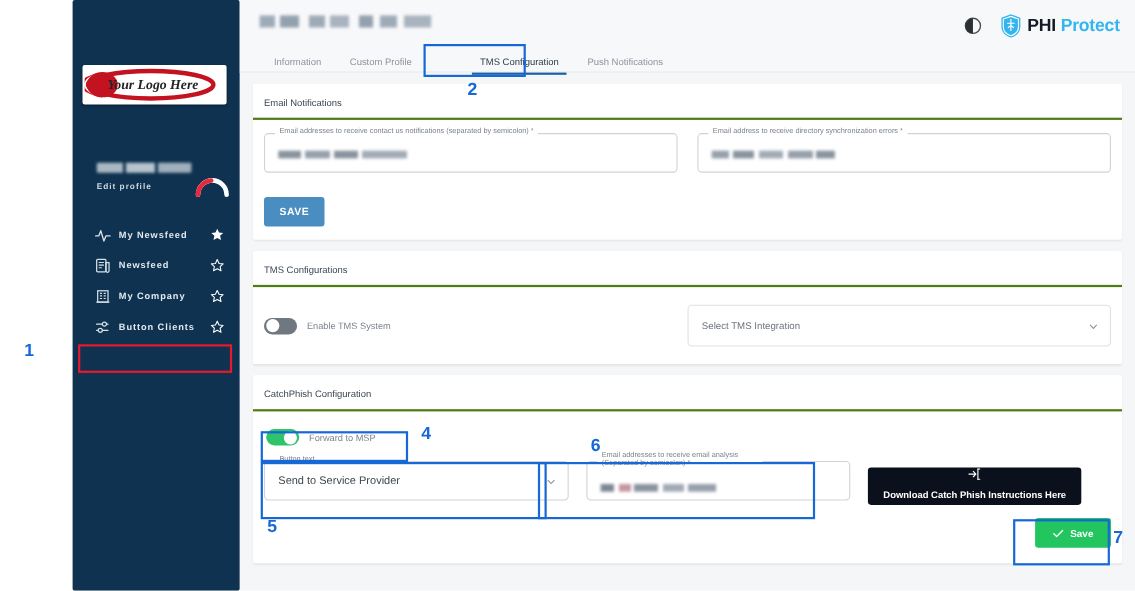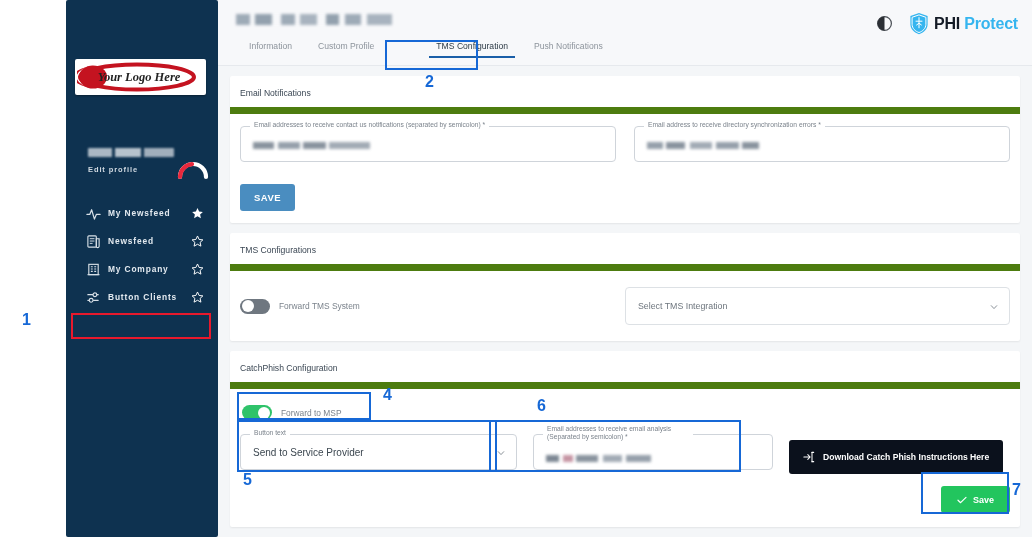--- a/index.html
+++ b/index.html
@@ -59,21 +59,21 @@
     border-bottom: 1px solid #e6e9ed;
   }
   .page-title-blur {
     position: absolute; left: 18px; top: 14px; width: 156px; height: 11px;
     background: linear-gradient(90deg,#9aa7b4 0 9%, #f7f8fa 9% 12%, #8e9daa 12% 23%,
                  #f7f8fa 23% 29%, #9aa7b4 29% 38%, #f7f8fa 38% 41%, #a4b0bc 41% 52%,
                  #f7f8fa 52% 58%, #8e9daa 58% 66%, #f7f8fa 66% 70%, #9aa7b4 70% 80%,
                  #f7f8fa 80% 84%, #a4b0bc 84% 100%);
     filter: blur(1.6px); opacity: .95;
   }
-  .tabs { position: absolute; left: 18px; top: 36px; display: flex; align-items: flex-end; }
+  .tabs { position: absolute; left: 18px; top: 46px; display: flex; align-items: flex-end; }
   .tab {
     font-size: 8.6px; color: #8d949c; padding: 5px 13px 7px 13px;
     white-space: nowrap; position: relative;
   }
   .tab.active { color: #2d3b46; font-weight: 400; margin-left: 36px; }
   .tab.active::after {
     content: ""; position: absolute; left: 6px; right: 6px; bottom: 0; height: 2px;
     background: #1a5fa8;
   }
   .hdr-right { position: absolute; right: 14px; top: 12px; display: flex; align-items: center; gap: 16px; }
@@ -84,21 +84,21 @@
   .brand-txt .a { color: #141b26; }
   .brand-txt .b { color: #35b5ef; }
 
   
   .card {
     background: #ffffff; margin: 0 12px 10px 12px;
     border-radius: 2px; box-shadow: 0 1px 2px rgba(0,0,0,.07);
   }
   .card-title {
     font-size: 8.6px; color: #3b4754; font-weight: 400;
-    padding: 12px 10px 9px 10px; border-bottom: 7px solid #4d7c0f;
+    padding: 12px 10px 9px 10px; border-bottom: 2px solid #4d7c0f;
   }
   .card-body { padding: 12px 10px 12px 10px; }
 
   
   .field { position: relative; border: 1px solid #cfd4da; border-radius: 4px; height: 36px; }
   .field-legend {
     position: absolute; top: -6px; left: 9px; background: #ffffff;
     padding: 0 4px; font-size: 6.7px; color: #7b838c; white-space: nowrap;
   }
   .field-legend.two-line { top: -10px; line-height: 1.25; white-space: normal; max-width: 150px; }
@@ -149,20 +149,21 @@
     width: 100%; height: 36px; border: 1px solid #cfd4da; border-radius: 4px;
     display: flex; align-items: center; padding: 0 12px; position: relative;
     font-size: 10px; color: #3c4750;
   }
   .cp-select .caret { position: absolute; right: 11px; top: 15px; }
   .btn-download {
     background: #0b111c; color: #ffffff; border: none; border-radius: 3px;
     height: 34px; padding: 0 14px; display: inline-flex; align-items: center; gap: 8px;
     font-size: 8.6px; font-weight: 700; white-space: nowrap; cursor: pointer;
     margin-top: 6px;
+    flex-direction: column;
   }
   .btn-save-green {
     background: #22c55e; color: #ffffff; border: none; border-radius: 3px;
     height: 27px; padding: 0 16px; display: inline-flex; align-items: center; gap: 6px;
     font-size: 9px; font-weight: 700; cursor: pointer;
   }
   .save-row { display: flex; justify-content: flex-end; padding: 8px 10px 14px 10px; }
 
   
   .ann-num {
@@ -302,21 +303,21 @@
     </div>
 
     <div class="card">
       <div class="card-title">TMS Configurations</div>
       <div class="card-body">
         <div class="tms-row">
           <div class="toggle-row">
             <div class="toggle off">
               <span class="knob"></span>
             </div>
-            <span class="toggle-label">Forward TMS System</span>
+            <span class="toggle-label">Enable TMS System</span>
           </div>
           <div class="select-box">
             <span>Select TMS Integration</span>
             <svg class="caret" width="8" height="6" viewBox="0 0 8 6">
               <path d="M1 1.4L4 4.6 7 1.4" fill="none" stroke="#8b9299" stroke-width="1"></path>
             </svg>
           </div>
         </div>
       </div>
     </div>

